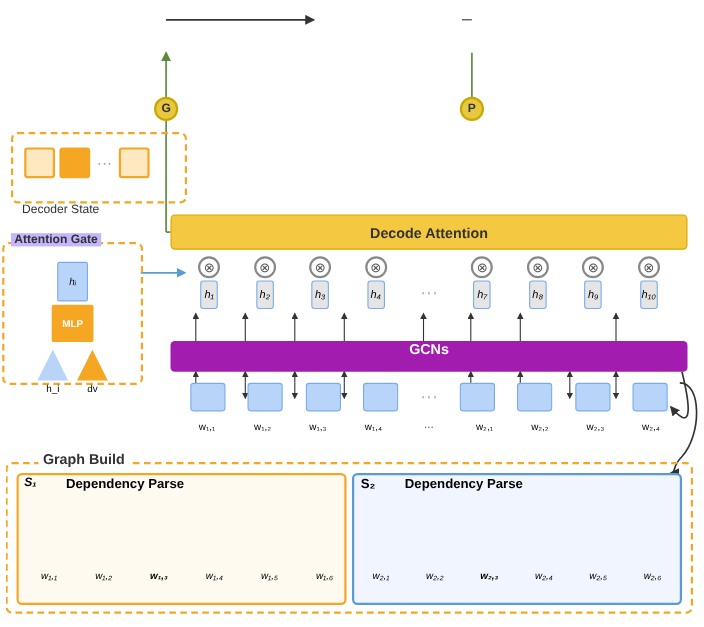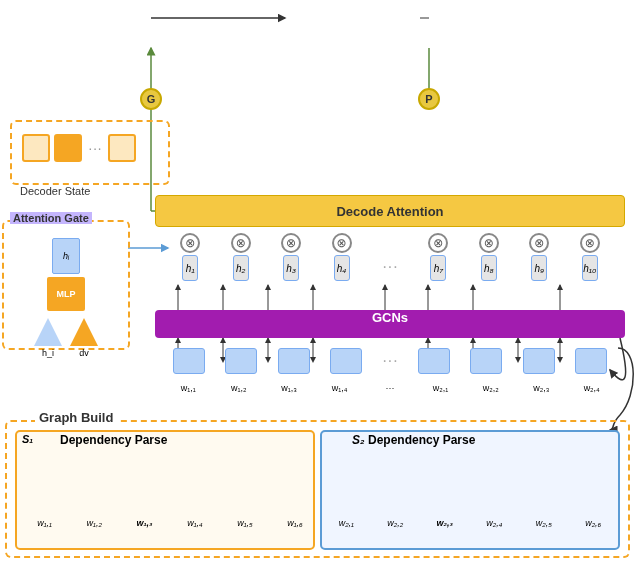--- a/index.html
+++ b/index.html
@@ -389,24 +389,22 @@
       width: 300px;
       height: 120px;
       border: 2px solid #5b9bd5;
       border-radius: 5px;
       background: #f0f5ff;
     }
     .s2-label {
       position: absolute;
       top: 433px;
       left: 328px;
-      font-style: italic;
       font-size: 12px;
       font-weight: bold;
-      margin-left: 24px;
     }
     .s2-dep-label {
       position: absolute;
       top: 433px;
       left: 368px;
       font-size: 12px;
       font-weight: bold;
     }
 
     

